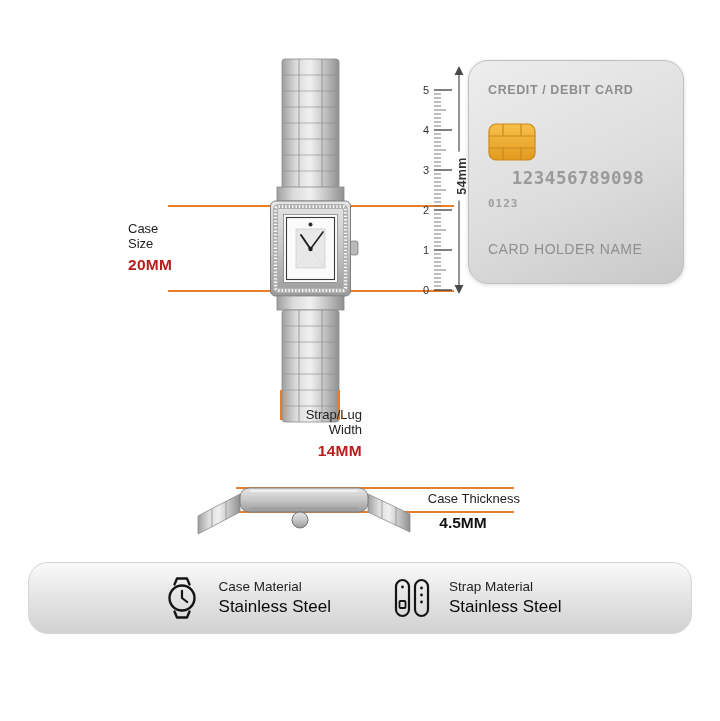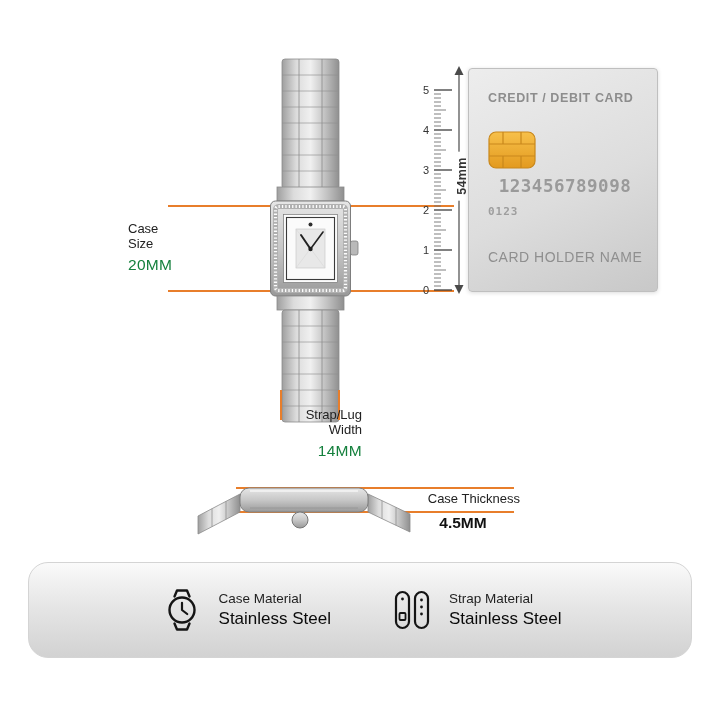--- a/index.html
+++ b/index.html
@@ -5,42 +5,42 @@
   *{margin:0;padding:0;box-sizing:border-box}
   body{background:#fff}
   .stage{--accent:#E87E2B;position:relative;width:720px;height:721px;margin:0 auto;
          background:#fff;font-family:"Liberation Sans",sans-serif;overflow:hidden}
   .hline{position:absolute;height:2px;background:var(--accent);z-index:1}
   .vline{position:absolute;width:2px;background:var(--accent);z-index:3}
   .watch-front{position:absolute;left:238px;top:55px;z-index:2}
   .side-view{position:absolute;left:190px;top:474px;z-index:2}
   .case-size-label{position:absolute;left:128px;top:221px;width:86px;text-align:left;color:#222;z-index:2}
   .meas-line{font-size:13px;line-height:15px}
-  .meas-value{font-size:15.5px;font-weight:normal;margin-top:5px;color:#15803d;letter-spacing:.3px}
+  .meas-value{font-size:15.5px;font-weight:bold;margin-top:5px;color:#b91c1c;letter-spacing:.3px}
   .strap-label{position:absolute;left:258px;top:407px;width:104px;text-align:right;color:#222;z-index:3}
   .thick-label{position:absolute;left:406px;top:491px;width:114px;text-align:right;font-size:13px;color:#222;z-index:2}
   .thick-value{position:absolute;left:406px;top:514px;width:114px;text-align:center;font-size:15.5px;font-weight:bold;color:#111;z-index:2}
   .ruler{position:absolute;left:416px;top:66px;z-index:1}
   .tick-major{stroke:#3d3d3d;stroke-width:1.3}
   .tick-minor{stroke:#6f6f6f;stroke-width:.9}
   .tick-label{font-size:11px;fill:#333;font-family:"Liberation Sans",sans-serif}
   .dim-svg{position:absolute;left:449px;top:66px;z-index:1}
   .dim-label{position:absolute;left:437px;top:167px;transform:rotate(-90deg);background:#fff;
              padding:2px 6px;font-size:12.5px;font-weight:bold;color:#333;z-index:2;letter-spacing:.3px}
-  .card{position:absolute;left:468px;top:68px;width:190px;height:224px;border-radius:4px;
+  .card{position:absolute;left:468px;top:60px;width:216px;height:224px;border-radius:20px;
         background:linear-gradient(155deg,#ededed 0%,#dddddd 55%,#c8c8c8 100%);
         border:1px solid #bfbfbf;box-shadow:0 1px 4px rgba(0,0,0,.14);z-index:2}
   .card-title{position:absolute;left:19px;top:22px;font-size:12.5px;font-weight:bold;color:#8d8d8d;letter-spacing:.6px}
   .chip{position:absolute;left:19px;top:62px}
   .card-number{position:absolute;left:18px;right:14px;top:107px;display:flex;justify-content:center;
                font-family:"DejaVu Sans Mono",monospace;font-size:17.5px;font-weight:bold;color:#9a9a9a;letter-spacing:.5px}
   .card-sub{position:absolute;left:19px;top:136px;font-family:"DejaVu Sans Mono",monospace;
             font-size:11px;font-weight:bold;color:#9e9e9e;letter-spacing:1px}
   .card-holder{position:absolute;left:19px;bottom:26px;font-size:14px;font-weight:normal;color:#8f8f8f;letter-spacing:.5px}
-  .panel{position:absolute;left:28px;top:562px;width:664px;height:96px;border-radius:20px;
+  .panel{position:absolute;left:28px;top:562px;width:664px;height:72px;border-radius:20px;
          background:linear-gradient(180deg,#fafafa 0%,#e6e6e6 45%,#d2d2d2 100%);
          border:1px solid #d4d4d4;display:flex;align-items:center;justify-content:center;gap:58px;z-index:2}
   .spec{display:flex;align-items:center;gap:14px}
   .spec-label{font-size:13.5px;color:#1f1f1f}
   .spec-value{font-size:17px;font-weight:normal;color:#0a0a0a;margin-top:3px}
 </style>
 </head>
 <body>
 
 <div class="stage" style="--accent: #E87E2B;">

